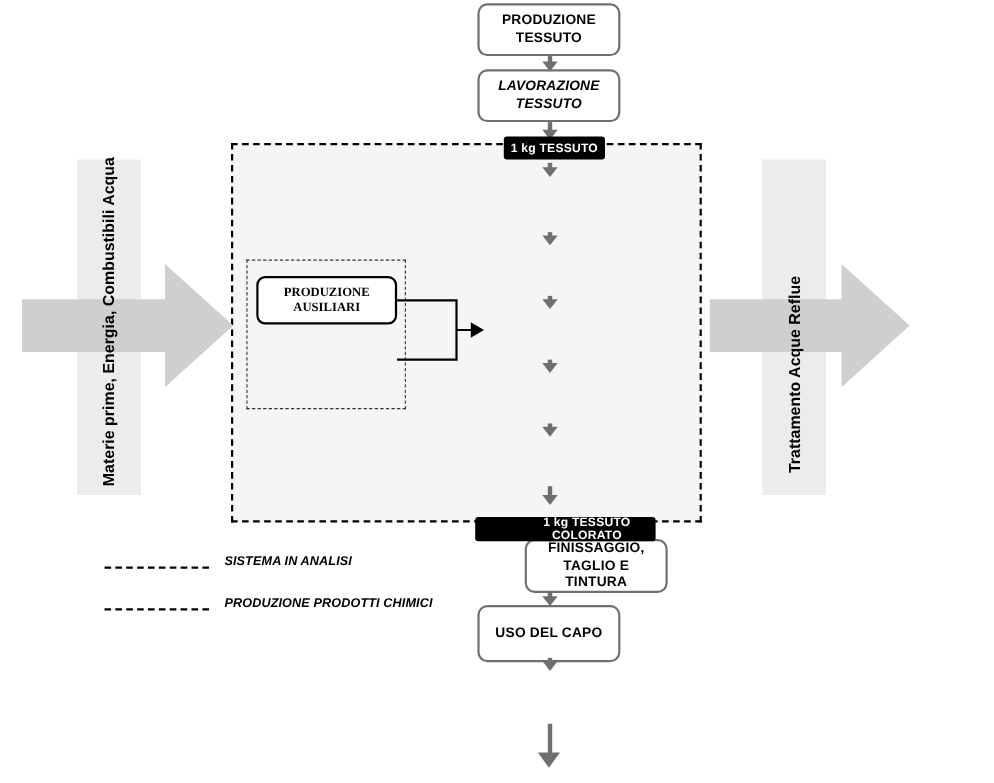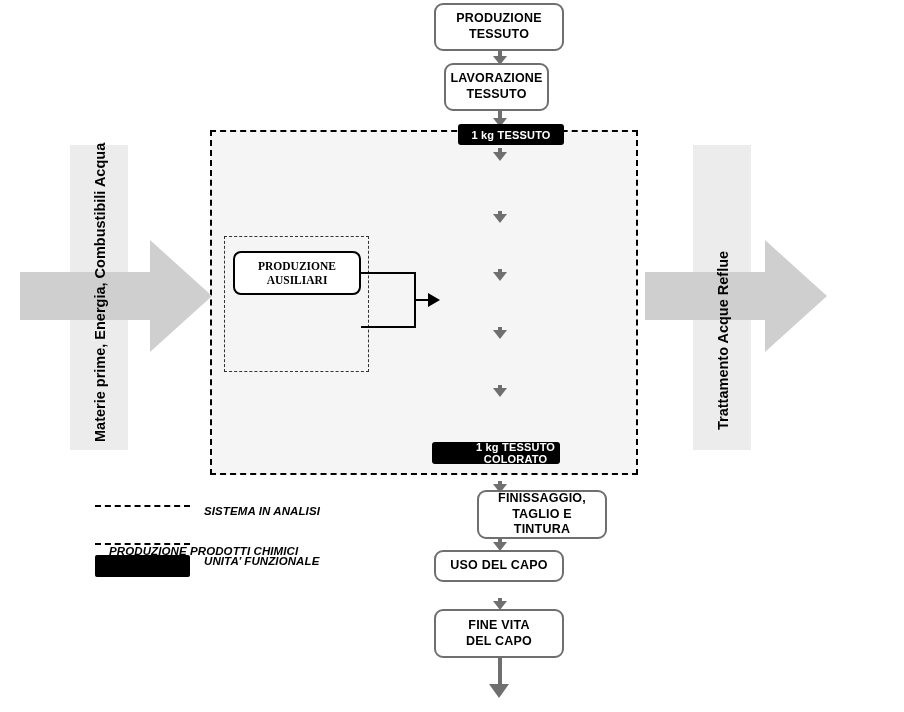--- a/index.html
+++ b/index.html
@@ -122,21 +122,21 @@
     font-weight: bold;
     color: #000000;
     z-index: 3;
   }
 
   
   .legend { position: absolute; z-index: 5; }
   .legend-row {
     position: absolute;
     display: flex;
-    align-items: flex-start;
+    align-items: flex-end;
   }
   .legend-text {
     font-size: 11.5px;
     font-weight: bold;
     font-style: italic;
     color: #000000;
     margin-left: 14px;
     letter-spacing: .1px;
   }
   .sw-dashdot {
@@ -224,28 +224,28 @@
   <div class="vline" style="left:498px; top:658px; height:30px;"></div>
   <div class="vtip" style="left:489px; top:684px; border-left-width:10px; border-right-width:10px; border-top-width:14px;"></div>
 
   <div class="node" style="left:434px; top:3px; width:130px; height:48px;">
     <div>
       <span>PRODUZIONE</span>
       <span>TESSUTO</span>
     </div>
   </div>
 
-  <div class="node" style="left:444px; top:63px; width:105px; height:48px;">
+  <div class="node" style="left:434px; top:63px; width:130px; height:48px;font-style:italic;">
     <div>
       <span>LAVORAZIONE</span>
       <span>TESSUTO</span>
     </div>
   </div>
 
-  <div class="fu" style="left:458px; top:124px; width:106px; height:21px;">1 kg TESSUTO</div>
+  <div class="fu" style="left:458px; top:124px; width:92px; height:21px;">1 kg TESSUTO</div>
 
   <div class="node" style="left:436px; top:160px; width:130px; height:52px;">
     <div>
       <span>LAVAGGIO</span>
       <span>PURGATURA</span>
     </div>
   </div>
 
   <div class="node" style="left:436px; top:221px; width:132px; height:48px;">
     <span>PRE-TRATTAMENTO</span>
@@ -256,39 +256,33 @@
   </div>
 
   <div class="node" style="left:436px; top:336px; width:132px; height:49px;">
     <span>LAVAGGIO</span>
   </div>
 
   <div class="node" style="left:436px; top:393px; width:132px; height:49px;">
     <span>ASCIUGATURA</span>
   </div>
 
-  <div class="fu" style="left:432px; top:442px; width:128px; height:22px;padding-left:39px;">1 kg TESSUTO COLORATO</div>
+  <div class="fu" style="left:432px; top:470px; width:164px; height:22px;padding-left:39px;">1 kg TESSUTO COLORATO</div>
 
   <div class="node" style="left:434px; top:490px; width:130px; height:49px;margin-left:43px;">
     <div>
       <span>FINISSAGGIO,</span>
       <span>TAGLIO E TINTURA</span>
     </div>
   </div>
 
-  <div class="node" style="left:434px; top:550px; width:130px; height:32px;">
+  <div class="node" style="left:434px; top:550px; width:130px; height:52px;">
     <span>USO DEL CAPO</span>
   </div>
 
-  <div class="node" style="left:434px; top:609px; width:130px; height:49px;">
-    <div>
-      <span>FINE VITA</span>
-      <span>DEL CAPO</span>
-    </div>
-  </div>
 
   <div class="chem-boundary" style="left:224px; top:236px; width:145px; height:136px;"></div>
 
   <div class="subnode" style="left:233px; top:251px; width:128px; height:44px;font-family:Liberation Serif, serif;">
     <div>
       <span>PRODUZIONE</span>
       <span>AUSILIARI</span>
     </div>
   </div>
 
@@ -299,25 +293,21 @@
     <path d="M73,28 L85,35 L73,42 Z" fill="#000000"></path>
   </svg>
 
   <div class="legend" style="left:95px; top:500px; width:330px; height:130px;">
 
     <div class="legend-row" style="left:0px; top:5px;">
       <span class="sw-dashdot"></span>
       <span class="legend-text">SISTEMA IN ANALISI</span>
     </div>
 
-    <div class="legend-row" style="left:0px; top:43px;flex-direction:column;">
+    <div class="legend-row" style="left:0px; top:43px;">
       <span class="sw-dash"></span>
       <span class="legend-text">PRODUZIONE PRODOTTI CHIMICI</span>
     </div>
 
-    <div class="legend-row" style="left:0px; top:55px;">
-      <span class="sw-black"></span>
-      <span class="legend-text">UNITA’ FUNZIONALE</span>
-    </div>
 
   </div>
 
 </div>
 
 </body></html>

